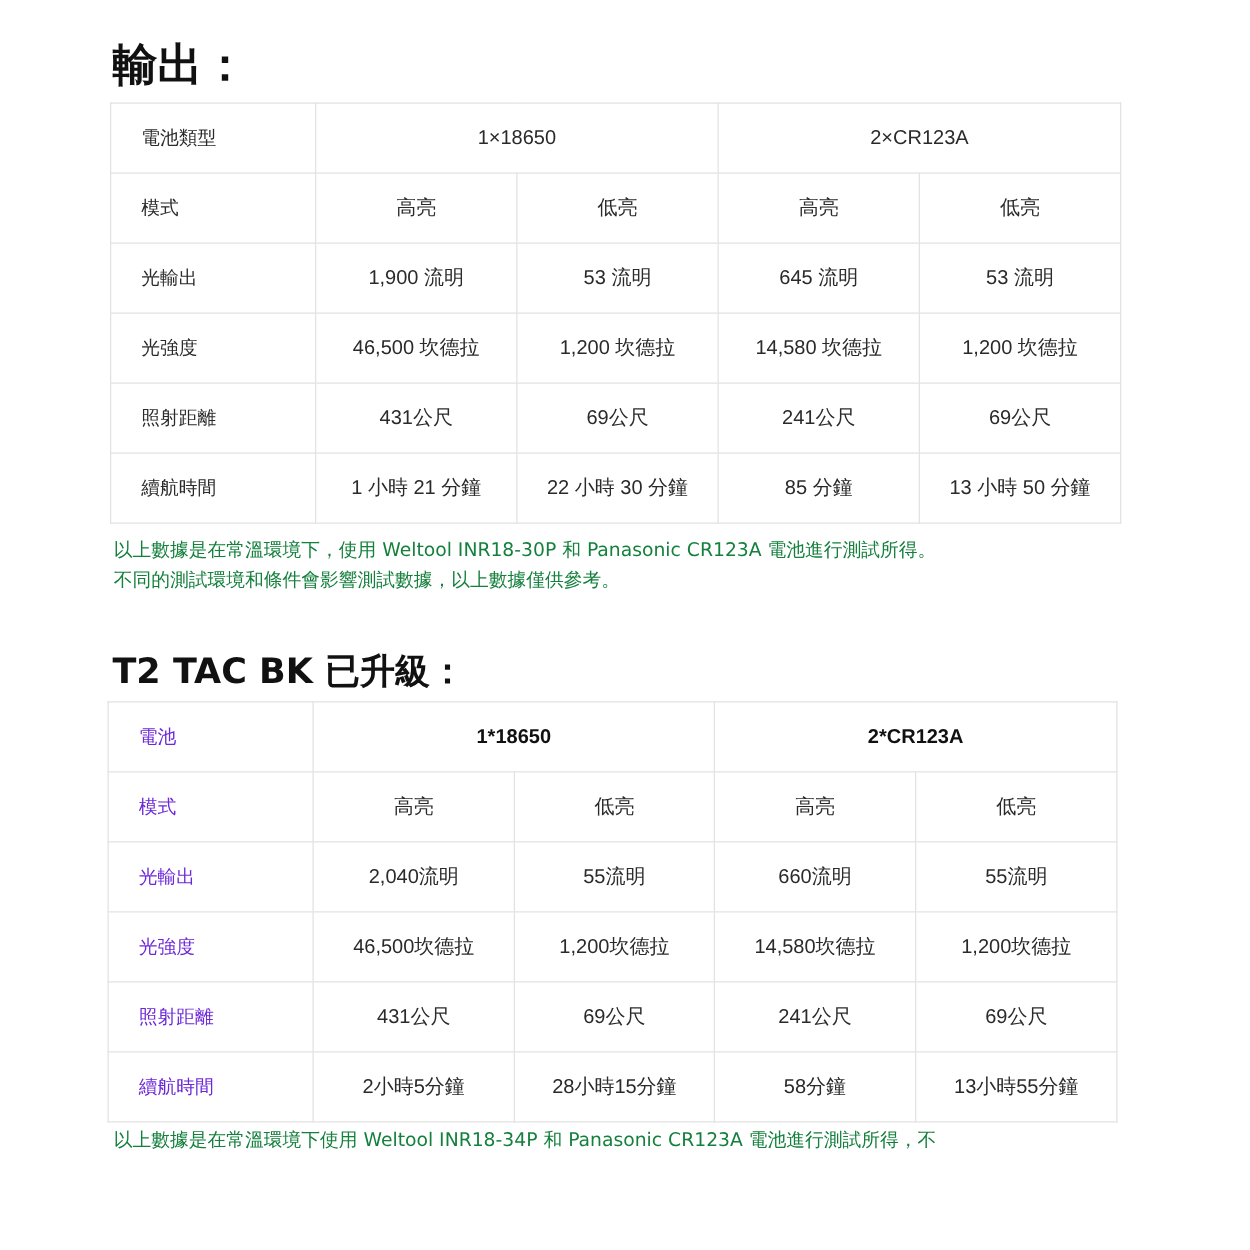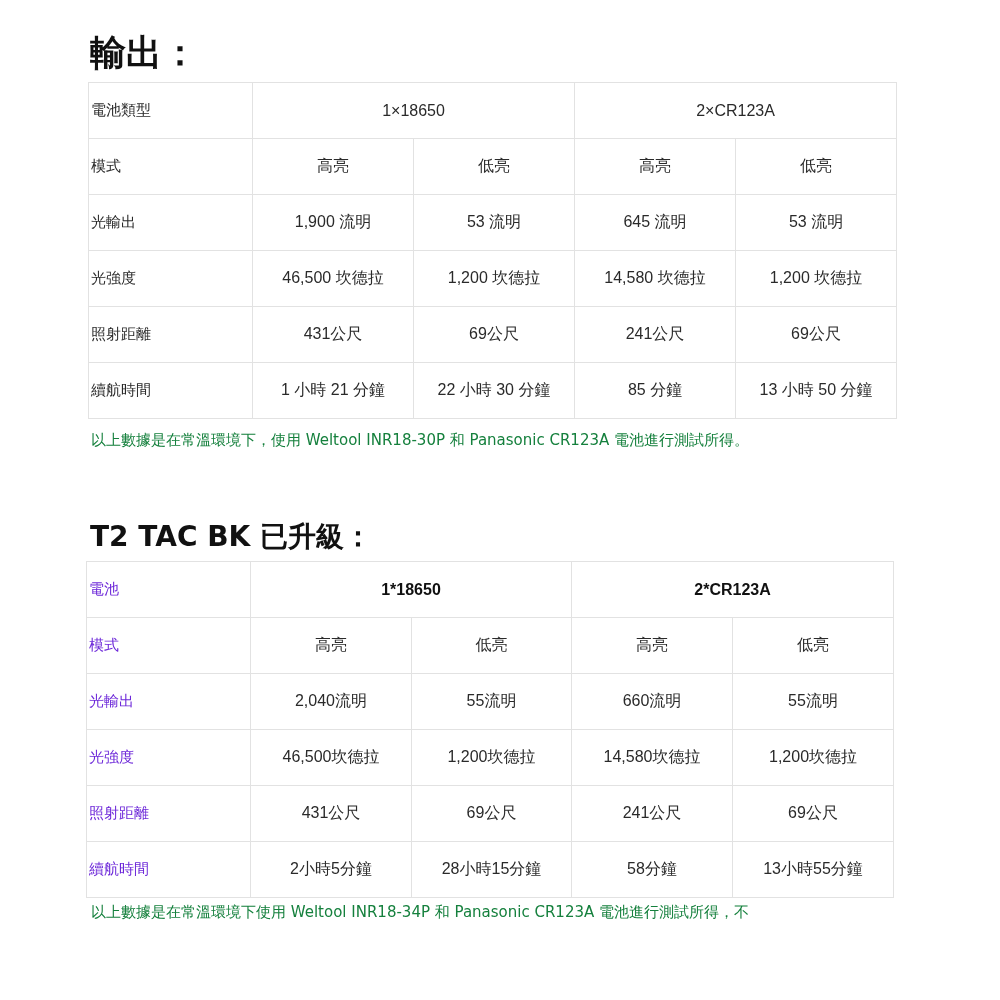--- a/index.html
+++ b/index.html
@@ -38,21 +38,21 @@
       padding: 0;
       text-align: center;
       vertical-align: middle;
       font-family: "Liberation Sans", sans-serif;
       font-size: 16px;
       color: #2a2a2a;
       white-space: nowrap;
     }
     table.spec td.label {
       text-align: left;
-      padding-left: 2px;
+      padding-left: 24px;
       font-family: "DejaVu Sans", sans-serif;
       font-size: 15px;
     }
     #t1 { left: 88px; top: 82px; width: 808px; }
     #t2 { left: 86px; top: 561px; width: 807px; }
     #t2 td { height: 55px; }
     #t2 td.label { font-weight: normal; color: #6d28d9; }
     #t2 td.battery { font-weight: bold; color: #111; }
 
     .note {
@@ -118,20 +118,21 @@
     <td>1 小時 21 分鐘</td>
     <td>22 小時 30 分鐘</td>
     <td>85 分鐘</td>
     <td>13 小時 50 分鐘</td>
   </tr>
 </tbody>
   </table>
 
 <p id="n1" class="note">
   <span>以上數據是在常溫環境下，使用 Weltool INR18-30P 和 Panasonic CR123A 電池進行測試所得。</span><br>
+  <span>不同的測試環境和條件會影響測試數據，以上數據僅供參考。</span>
 </p>
 
 <h1 id="h2" class="heading">T2 TAC BK 已升級：</h1>
 
 <table id="t2" class="spec">
   <colgroup>
     <col style="width:164px">
       <col style="width:161px">
       <col style="width:160px">
       <col style="width:161px">

